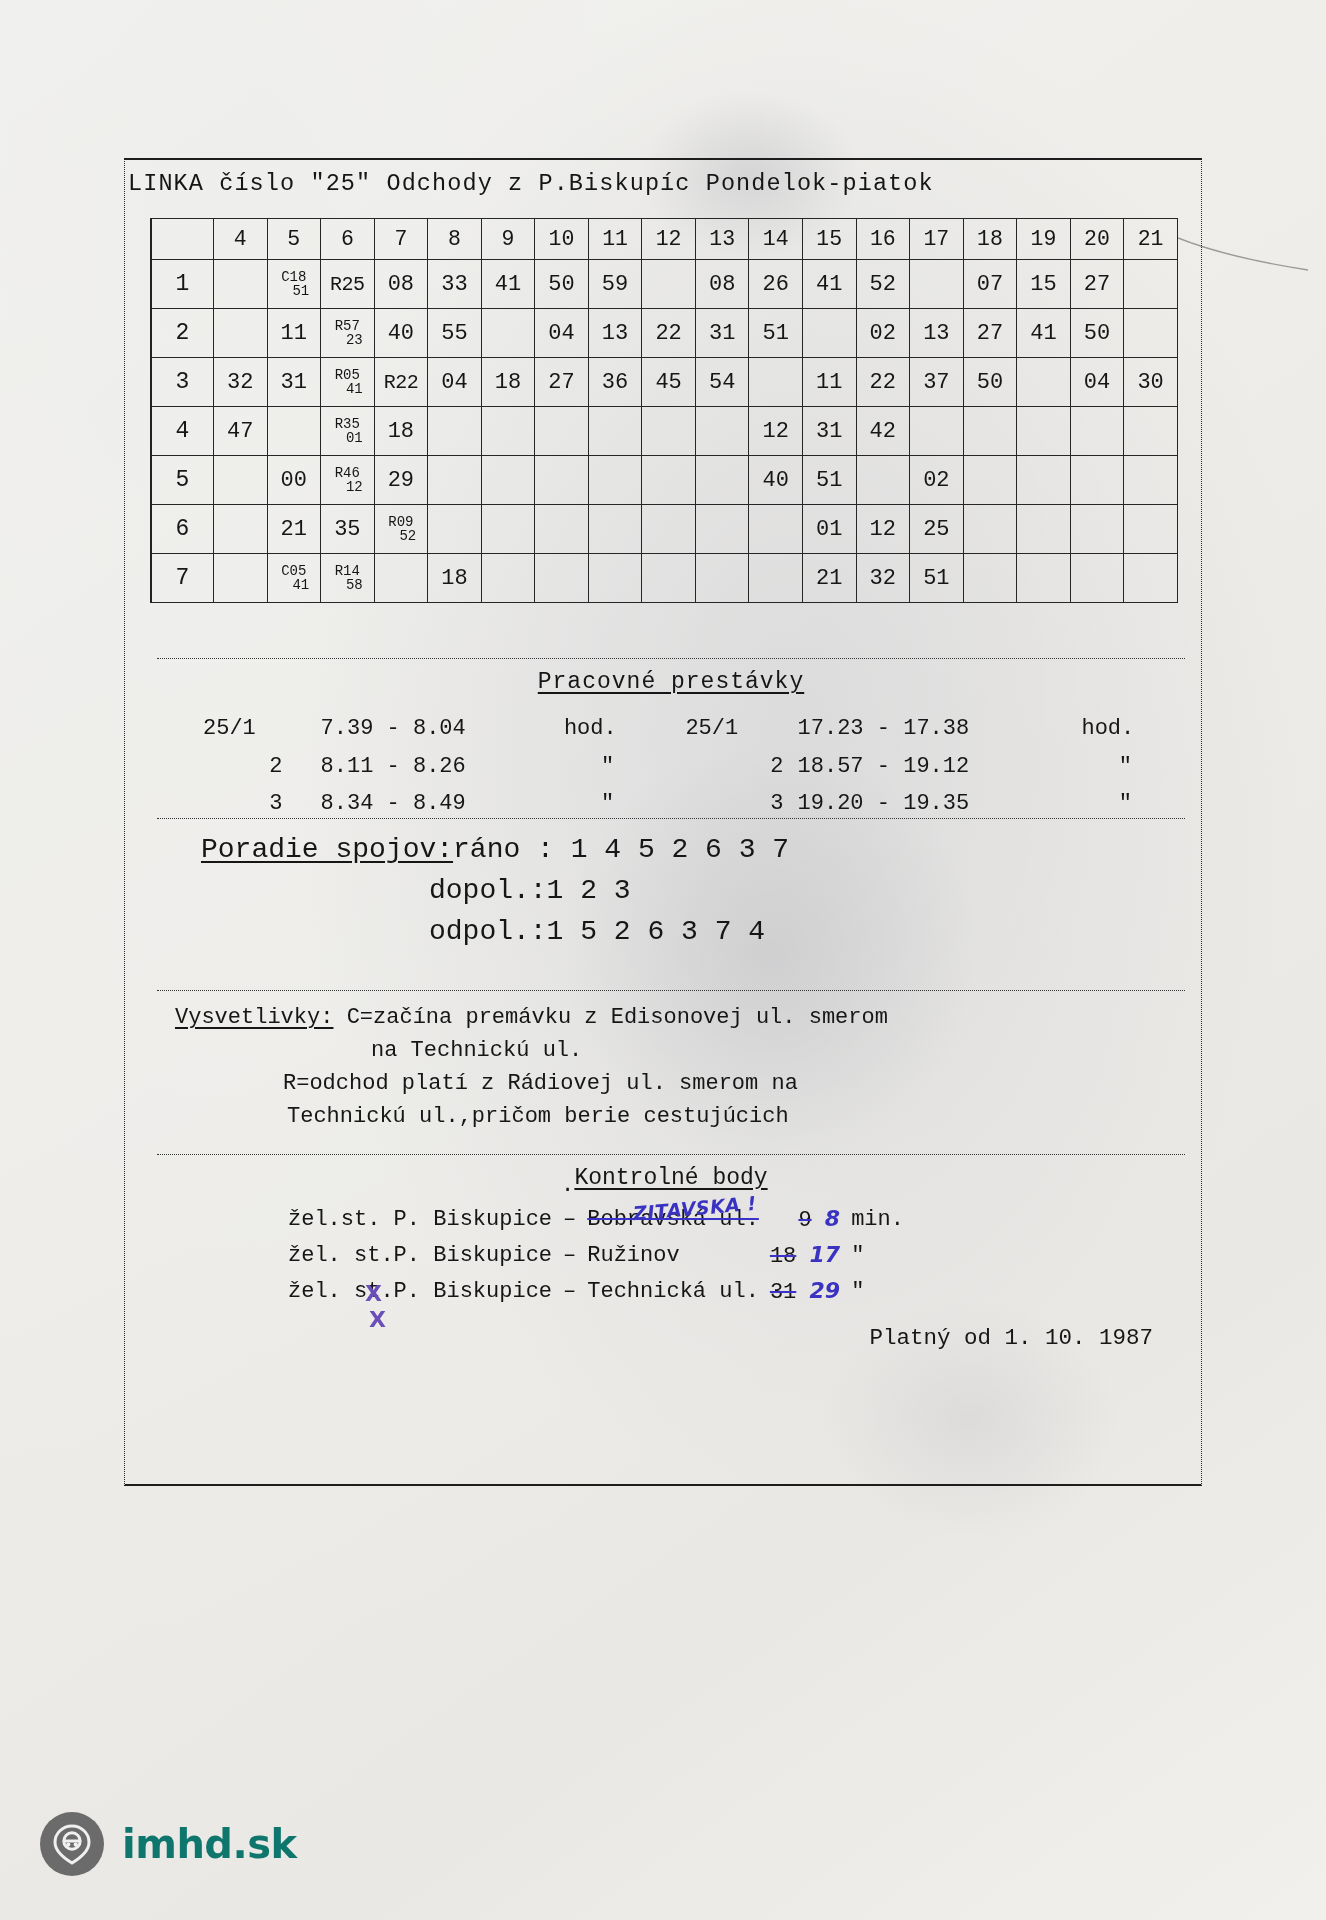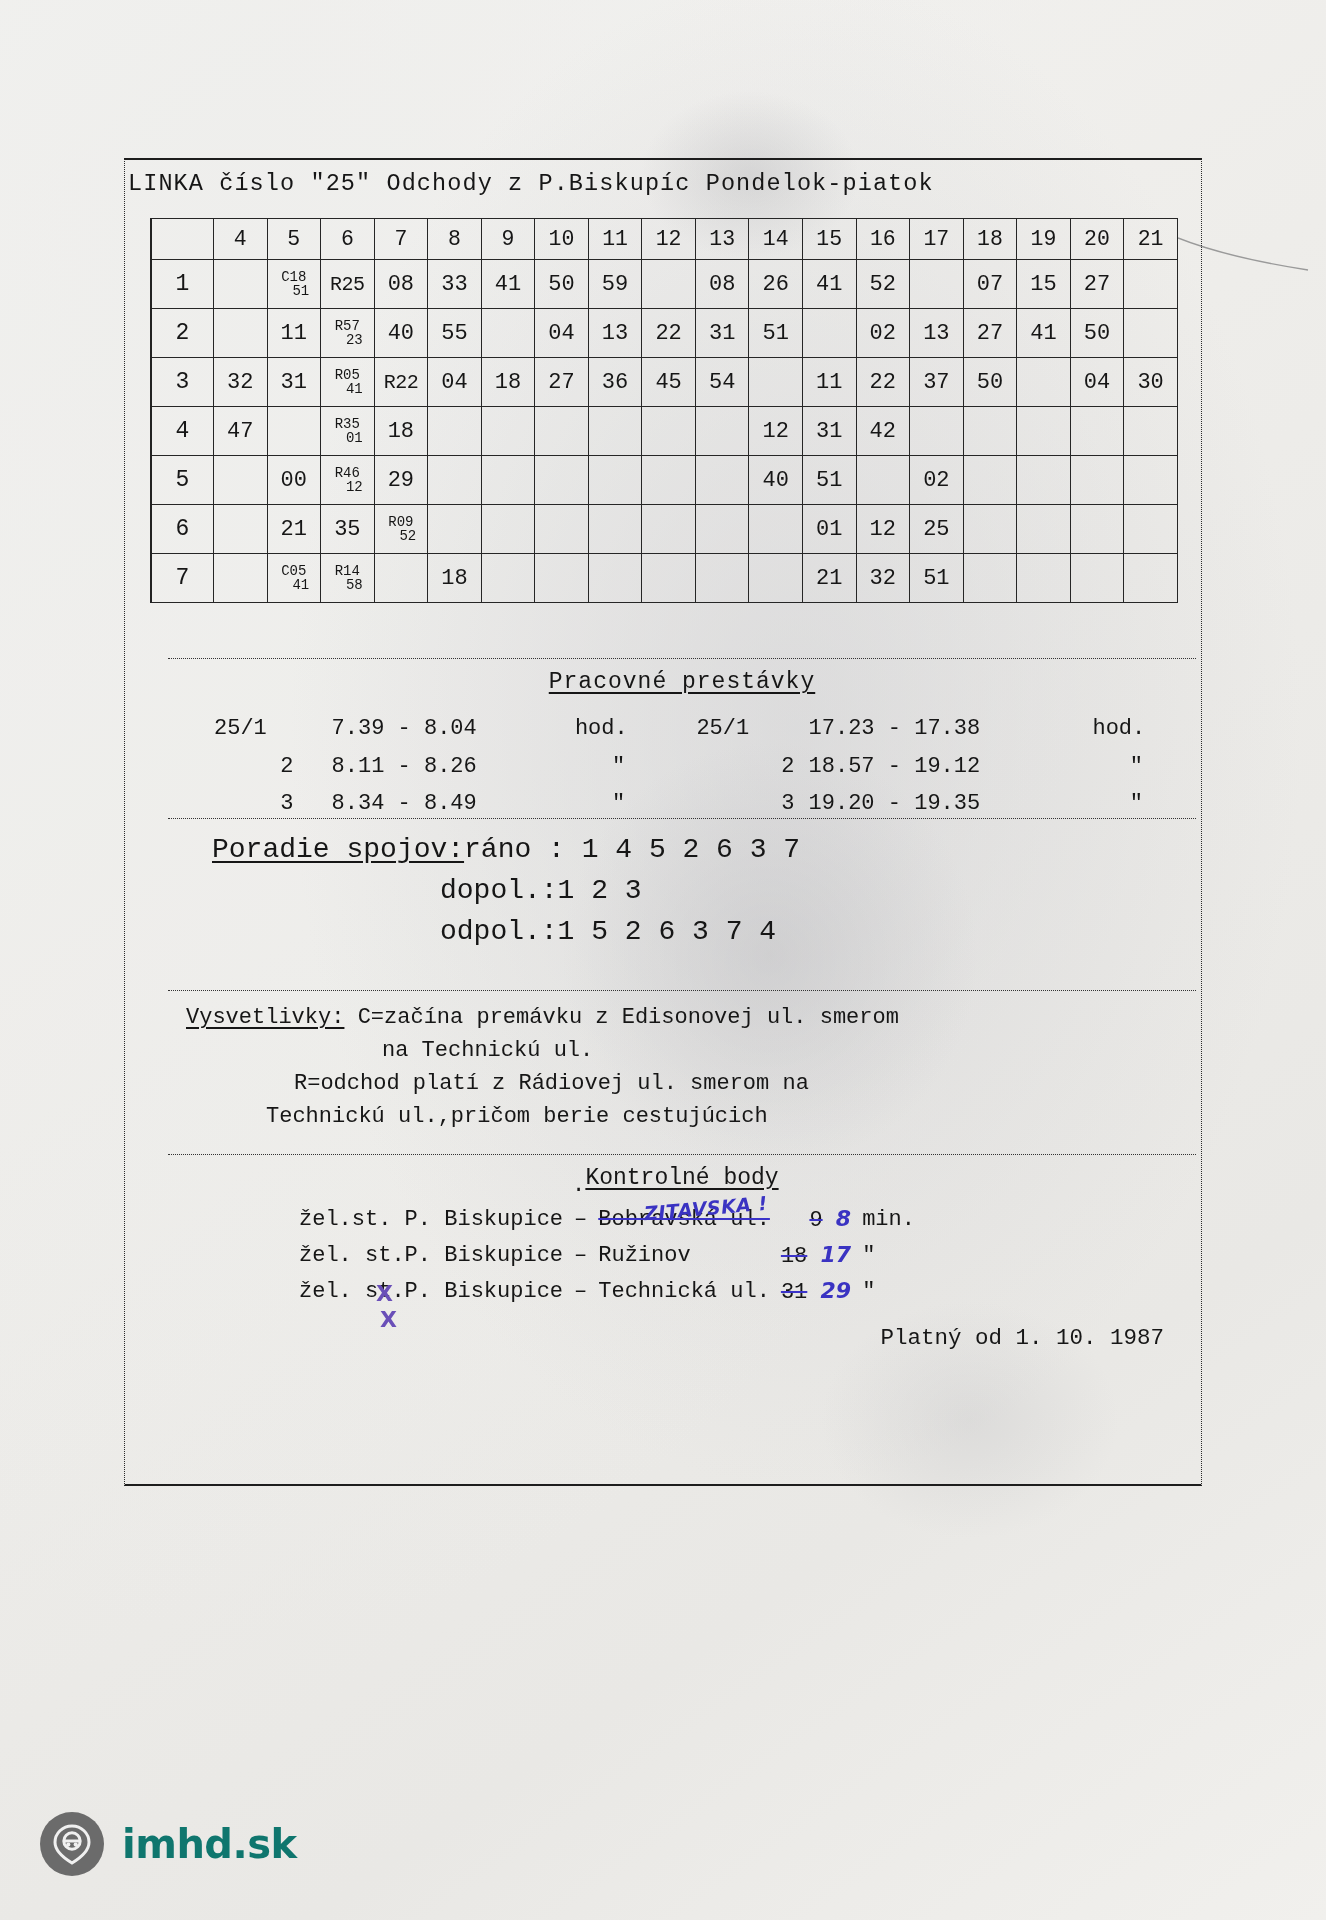--- a/index.html
+++ b/index.html
@@ -90,21 +90,21 @@
   }
   .stack .a { display: block; }
   .stack .b { display: block; padding-left: 14px; }
   .flag {
     font-size: 20px;
     letter-spacing: -0.5px;
   }
   
   .sec {
     position: absolute;
-    left: 44px;
+    left: 33px;
     width: 1028px;
     border-top: 1px dotted #333;
   }
   .sec-inner { padding: 10px 8px 10px 8px; }
   .centerhead {
     text-align: center;
     font-size: 23px;
     letter-spacing: 1px;
   }
   .u { text-decoration: underline; text-underline-offset: 4px; }
@@ -470,21 +470,21 @@
   </div>
 
   <div class="sec" style="top:832px;">
     <div class="sec-inner legend" style="padding-left:18px;">
       <div>
         <span class="u">Vysvetlivky:</span>
         <span>C=začína premávku z Edisonovej ul. smerom</span>
       </div>
       <span class="ind">na Technickú ul.</span>
       <span class="ind2" style="margin-left:108px;">R=odchod platí z Rádiovej ul. smerom na</span>
-      <span class="ind2" style="margin-left:80px;">Technickú ul.,pričom berie cestujúcich</span>
+      <span class="ind2" style="margin-left:112px;">Technickú ul.,pričom berie cestujúcich</span>
     </div>
   </div>
 
   <div class="sec" style="top:996px;">
     <div class="sec-inner" style="position:relative;">
       <div class="kb-dot">.</div>
       <div class="kb-head"><span class="u">Kontrolné body</span></div>
       <table class="kb-table">
         <tbody>
             <tr>

